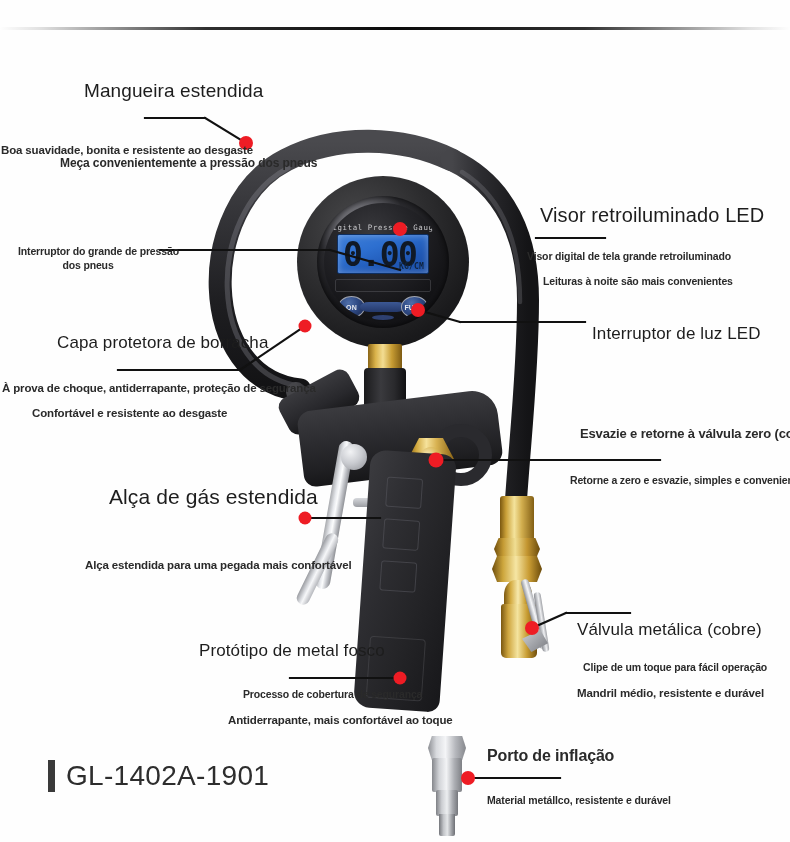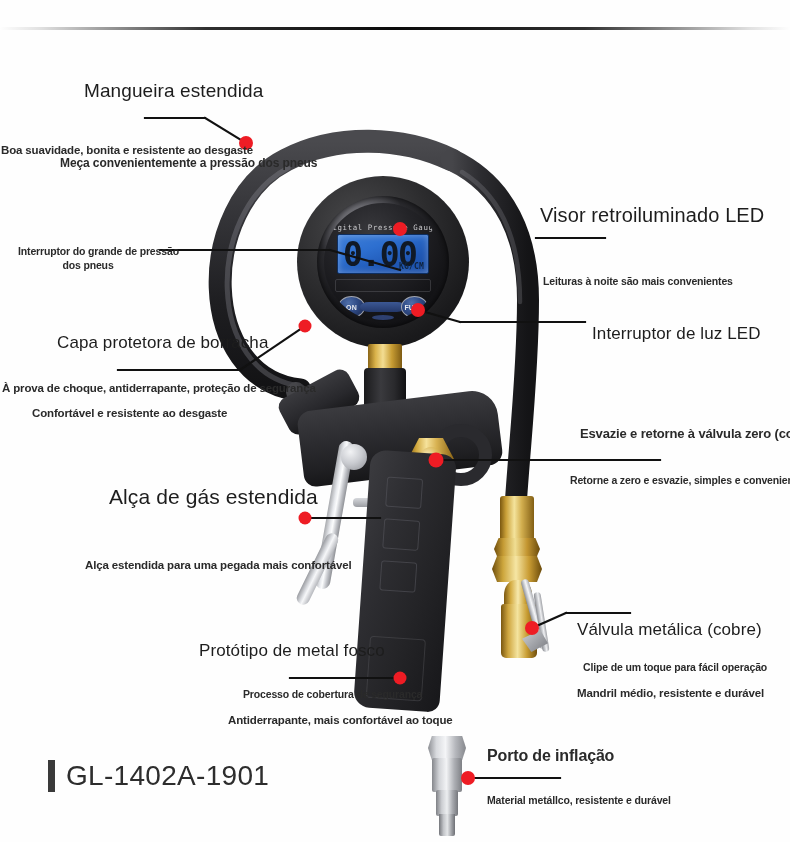--- a/index.html
+++ b/index.html
@@ -603,20 +603,23 @@
   <div class="ann" style="left:2px; top:381px;text-align:right;">
     <div class="sub">À prova de choque, antiderrapante, proteção de segurança</div>
   </div>
   <div class="ann" style="left:32px; top:406px;">
     <div class="sub">Confortável e resistente ao desgaste</div>
   </div>
 
   <div class="ann" style="left:540px; top:203px;">
     <div class="head" style="font-size:20px;">Visor retroiluminado LED</div>
   </div>
+  <div class="ann" style="left:527px; top:249px;">
+    <div class="sub mid">Visor digital de tela grande retroiluminado</div>
+  </div>
   <div class="ann" style="left:543px; top:274px;">
     <div class="sub mid">Leituras à noite são mais convenientes</div>
   </div>
 
   <div class="ann" style="left:592px; top:324px;">
     <div class="head sm">Interruptor de luz LED</div>
   </div>
 
   <div class="ann" style="left:580px; top:425px;">
     <div class="sub" style="font-size:13px;">Esvazie e retorne à válvula zero (cobre)</div>

